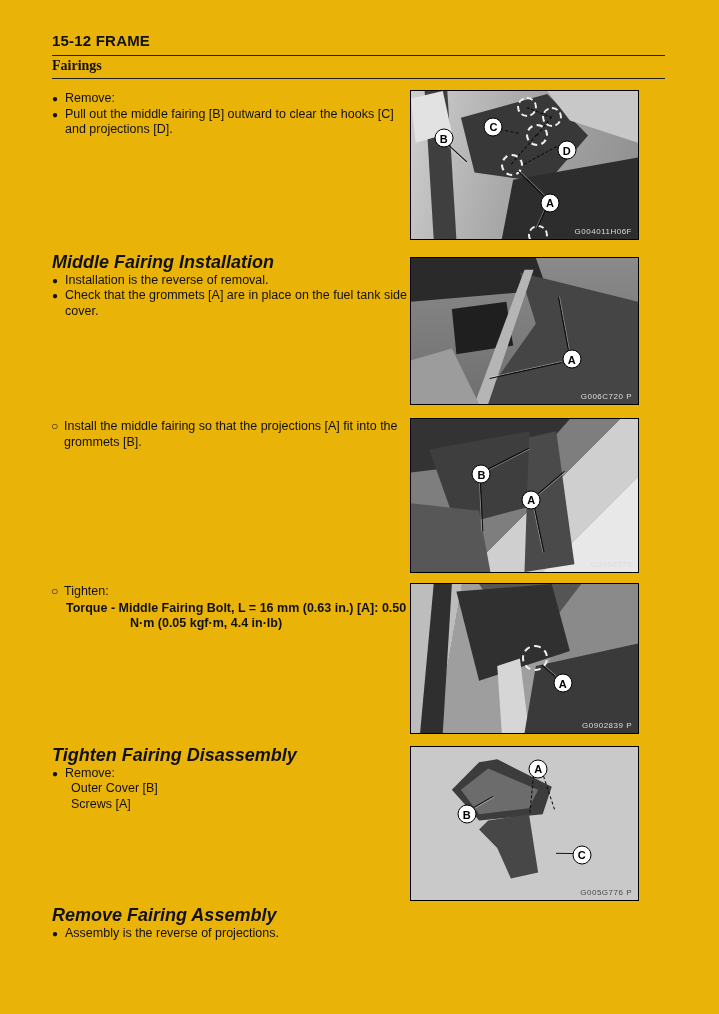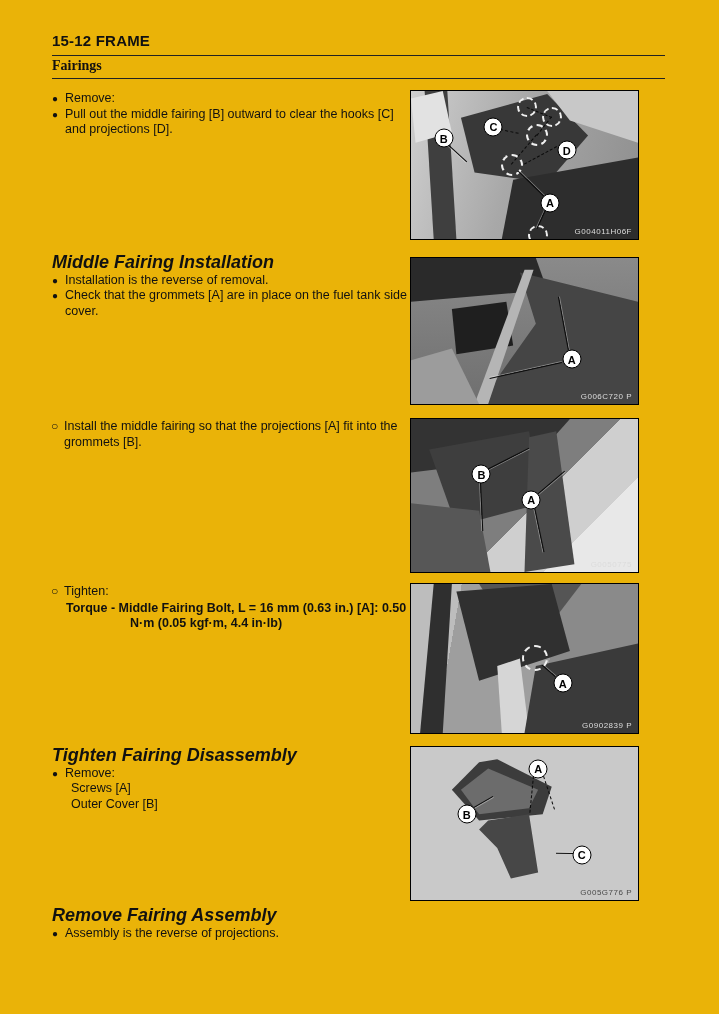--- a/index.html
+++ b/index.html
@@ -124,22 +124,22 @@
     <div class="torque-l1">Torque - Middle Fairing Bolt, L = 16 mm (0.63 in.) [A]: 0.50</div>
     <div class="torque-l2">N·m (0.05 kgf·m, 4.4 in·lb)</div>
   </div>
 
   <div class="tblock" style="top:748px">
     <h3 class="blk-heading">Tighten Fairing Disassembly</h3>
     <div class="b-item">
       <span class="marker">●</span>
       <span>Remove:</span>
     </div>
+    <div class="sub-item">Outer Cover [B]</div>
     <div class="sub-item">Screws [A]</div>
-    <div class="sub-item">Outer Cover [B]</div>
   </div>
 
   <div class="tblock" style="top:908px">
     <h3 class="blk-heading">Remove Fairing Assembly</h3>
     <div class="b-item">
       <span class="marker">●</span>
       <span>Assembly is the reverse of projections.</span>
     </div>
   </div>
 

